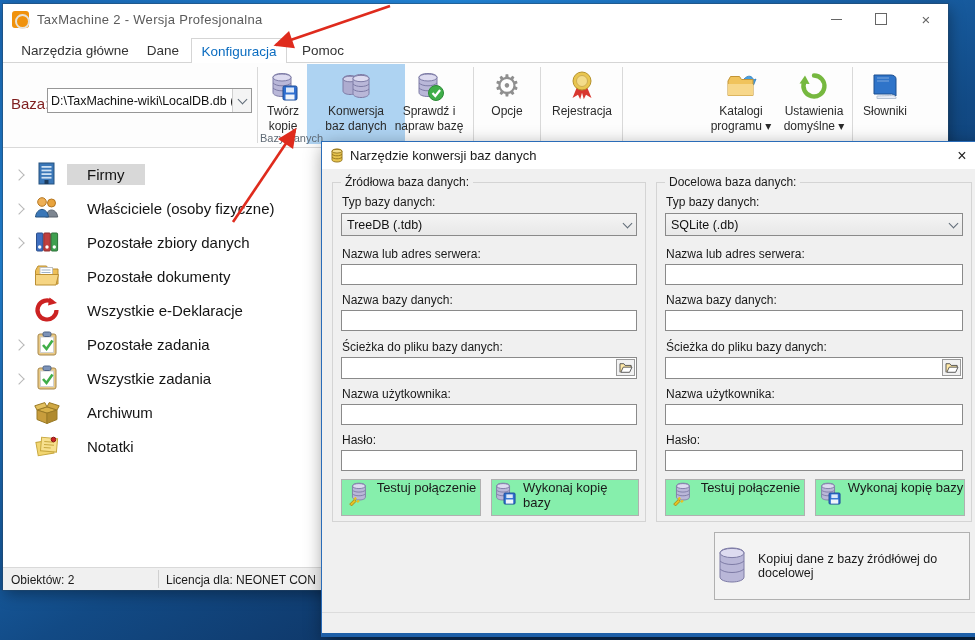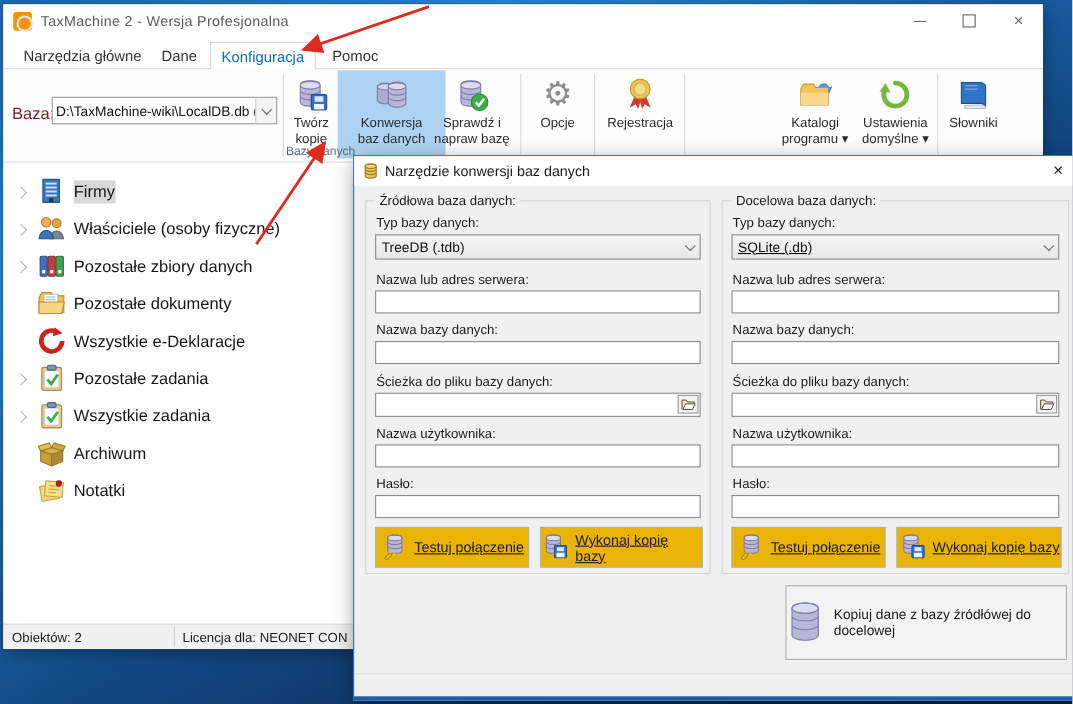--- a/index.html
+++ b/index.html
@@ -31,21 +31,21 @@
   .rsep{position:absolute;top:4px;height:76px;width:0;border-left:1px solid #d9d9d9;}
   .rbtn{position:absolute;top:1px;height:80px;display:flex;flex-direction:column;align-items:center;font-size:12px;color:#2b2b2b;text-align:center;line-height:1.22;padding-top:4px;box-sizing:border-box;}
   .rbtn.hl{background:#aed3f2;}
   .rbtn .ric{height:36px;display:flex;align-items:center;justify-content:center;}
   .grouplabel{position:absolute;top:69px;left:150px;width:170px;text-align:right;font-size:11px;color:#5f6a75;}
   
   .treepanel{position:absolute;left:0;top:144px;width:100%;height:418px;background:#fff;}
   .trow{position:absolute;left:0;width:300px;height:34px;}
   .texp{position:absolute;left:12px;top:13px;width:7px;height:7px;border-right:1.6px solid #b8b8b8;border-top:1.6px solid #b8b8b8;transform:rotate(45deg);}
   .tico{position:absolute;left:30px;top:2px;width:28px;height:28px;}
-  .tlabel{position:absolute;left:64px;top:6px;font-size:15px;color:#141414;padding:2px 0;}
+  .tlabel{position:absolute;left:64px;top:6px;font-size:15px;color:#141414;padding:2px 20px;}
   .tlabel.sel{background:#d8d8d8;}
   
   .statusbar{position:absolute;left:0;bottom:0;width:100%;height:23px;background:#f0f0f0;border-top:1px solid #d9d9d9;box-sizing:border-box;font-size:12px;color:#1a1a1a;}
   .sb-left{position:absolute;left:8px;top:5px;}
   .sb-right{position:absolute;left:163px;top:5px;}
   .sb-div{position:absolute;left:155px;top:2px;height:18px;border-left:1px solid #d0d0d0;}
   
   .dialog{position:absolute;left:308px;top:141px;width:661px;height:491px;background:#f0f0f0;
     border:1px solid #2a6cb8;border-bottom:4px solid #1d5fa8;box-sizing:content-box;box-shadow:3px 6px 18px rgba(0,0,0,.45);margin-left:13px;}
   .dtitle{position:absolute;left:0;top:0;width:100%;height:27px;background:#fff;}
@@ -54,21 +54,21 @@
   .dico{position:absolute;left:7px;top:5px;width:17px;height:17px;}
   .groupbox{position:absolute;top:40px;height:340px;border:1px solid #d4d4d4;box-sizing:border-box;}
   .gb-src{left:10px;width:314px;}
   .gb-dst{left:334px;width:316px;}
   .gblabel{position:absolute;left:8px;top:-8px;background:#f0f0f0;padding:0 4px;font-size:12px;color:#1a1a1a;text-align:right;}
   .flabel{position:absolute;left:9px;font-size:12px;color:#1a1a1a;}
   .fcombo{position:absolute;left:8px;right:8px;height:23px;background:linear-gradient(#f4f4f4,#e8e8e8);border:1px solid #8a8a8a;box-sizing:border-box;display:flex;align-items:center;}
   .fcombo .val{flex:1;font-size:12.5px;color:#111;padding:0 5px;}
   .finput{position:absolute;left:8px;right:8px;height:21px;background:#fff;border:1px solid #8a8a8a;box-sizing:border-box;font-family:inherit;font-size:12.5px;color:#111;padding:0 4px;}
   .browse{position:absolute;right:10px;width:19px;height:17px;background:#f2f2f2;border:1px solid #9a9a9a;box-sizing:border-box;display:flex;align-items:center;justify-content:center;}
-  .dbtn{position:absolute;height:37px;background:#eab308;border:1px solid #b0b0b0;box-sizing:border-box;display:flex;align-items:center;justify-content:center;gap:7px;font-size:13px;color:#1a1a1a;text-decoration:underline;}
+  .dbtn{position:absolute;height:37px;background:#86efac;border:1px solid #b0b0b0;box-sizing:border-box;display:flex;justify-content:center;gap:7px;font-size:13px;color:#1a1a1a;}
   .bigbtn{position:absolute;left:392px;top:390px;width:256px;height:68px;background:#f3f3f3;border:1px solid #b0b0b0;box-sizing:border-box;display:flex;align-items:center;justify-content:center;gap:9px;font-size:12.5px;color:#1a1a1a;}
   .ddivider{position:absolute;left:0;top:470px;width:100%;border-top:1px solid #dcdcdc;}
   
   .arrows{position:absolute;left:0;top:0;width:975px;height:640px;pointer-events:none;z-index:50;}
   .gearglyph{font-size:30px;color:#8f8f8f;line-height:1;font-family:"DejaVu Sans",sans-serif;}
 </style>
 </head>
 <body>
 
 <div class="stage">
@@ -405,21 +405,21 @@
               <rect x="15" y="21" width="8" height="4.5" fill="#f0f4fb"></rect>
             </svg>
         </span>
         <span>Wykonaj kopię bazy</span>
       </div>
     </div>
 
     <div class="groupbox gb-dst">
       <span class="gblabel">Docelowa baza danych:</span>
       <span class="flabel" style="top:12px;">Typ bazy danych:</span>
-      <div class="fcombo" style="top:30px;text-decoration:underline;">
+      <div class="fcombo" style="top:30px;">
         <span class="val">SQLite (.db)</span>
         <span class="combo-chev" style="background:none;border:none;">
             <span class="chev"></span>
           </span>
       </div>
       <span class="flabel" style="top:64px;">Nazwa lub adres serwera:</span>
       <input class="finput" style="top: 81px;" value="">
       <span class="flabel" style="top:110px;">Nazwa bazy danych:</span>
       <input class="finput" style="top: 127px;" value="">
       <span class="flabel" style="top:157px;">Ścieżka do pliku bazy danych:</span>

